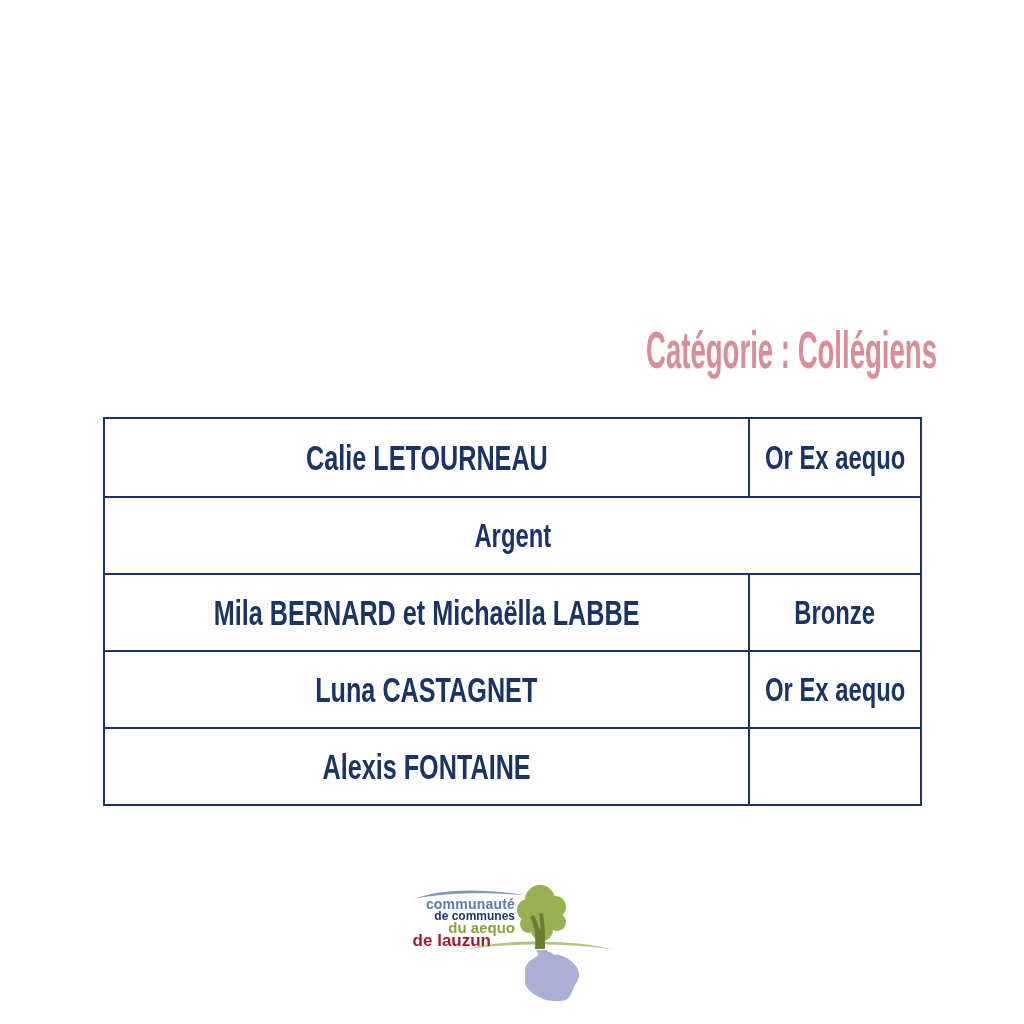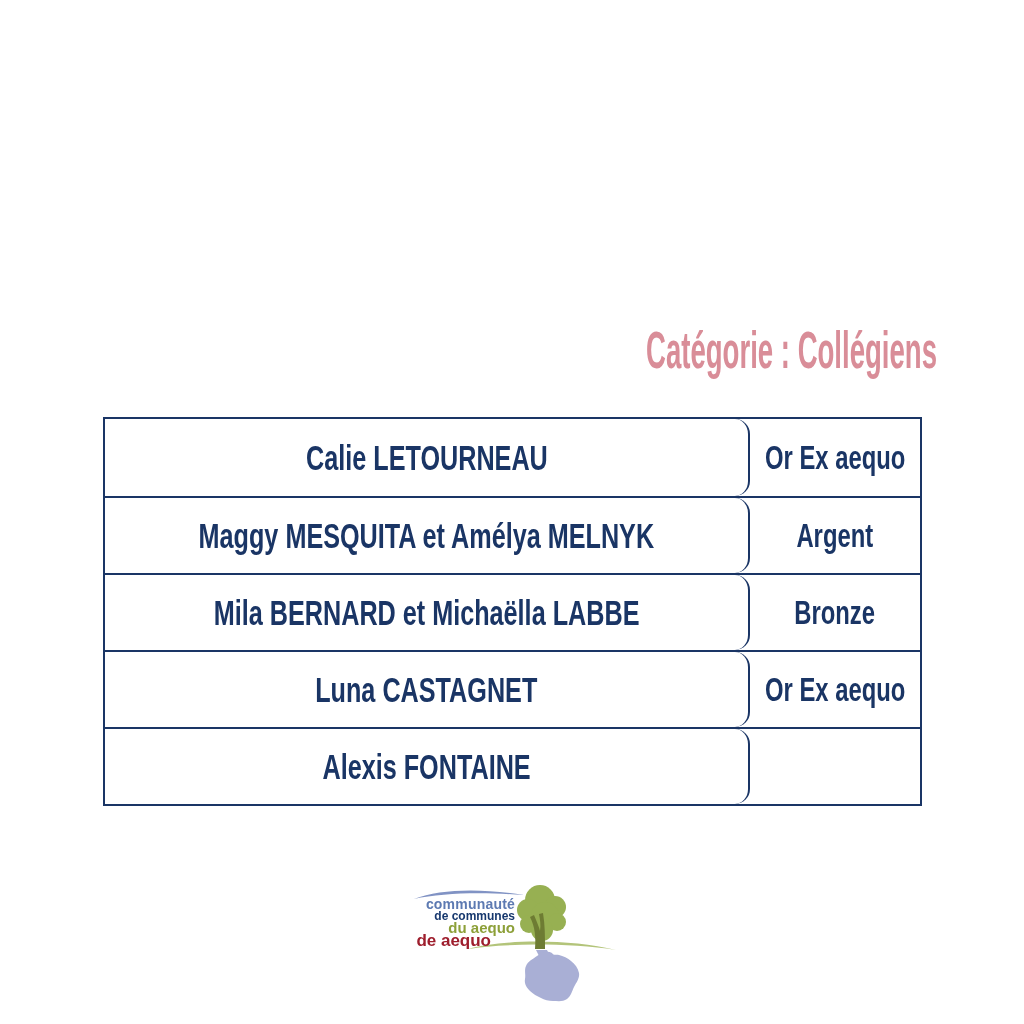--- a/index.html
+++ b/index.html
@@ -49,21 +49,21 @@
     color:var(--pink);font-weight:700;font-size:52px;line-height:52px;
     white-space:nowrap;transform:scaleX(.53);transform-origin:right center;
   }
   
   .rtable{
     position:absolute;left:103px;top:417px;width:819px;
     border:2.5px solid var(--table_navy);background:#ffffff;
   }
   .rrow{display:flex;height:77px;border-top:2.5px solid var(--table_navy);}
   .rrow:first-child{border-top:none;}
-  .cell{display:flex;align-items:center;justify-content:center;overflow:hidden;border-radius:15px;}
+  .cell{display:flex;align-items:center;justify-content:center;overflow:hidden;}
   .cell-name{width:645px;border-right:2.5px solid var(--table_navy);}
   .cell-award{flex:1;}
   .cname{
     display:inline-block;color:var(--table_navy);font-weight:700;font-size:35px;
     white-space:nowrap;transform:scaleX(.72);transform-origin:center center;
   }
   .caward{
     display:inline-block;color:var(--table_navy);font-weight:700;font-size:34px;
     white-space:nowrap;transform:scaleX(.70);transform-origin:center center;
   }
@@ -90,23 +90,20 @@
   <div class="rtable">
     <div class="rrow">
       <div class="cell cell-name">
           <span class="cname">Calie LETOURNEAU</span>
         </div>
       <div class="cell cell-award">
           <span class="caward">Or Ex aequo</span>
         </div>
     </div>
     <div class="rrow">
-      <div class="cell cell-name">
-          <span class="cname">Maggy MESQUITA et Amélya MELNYK</span>
-        </div>
       <div class="cell cell-award">
           <span class="caward">Argent</span>
         </div>
     </div>
     <div class="rrow">
       <div class="cell cell-name">
           <span class="cname">Mila BERNARD et Michaëlla LABBE</span>
         </div>
       <div class="cell cell-award">
           <span class="caward">Bronze</span>
@@ -159,17 +156,17 @@
                c4,-3 5,-8 7,-12
                c2,-4 6,-9 5,-14
                c-1,-5 -4,-9 -8,-12
                c-3,-3 -8,-5 -12,-6
                c-3,-1 -5,1 -7,-2 Z" style="fill:var(--blob_lavender);"></path>
     </svg>
     <div class="logo-text">
       <div class="lt1">communauté</div>
       <div class="lt2">de communes</div>
       <div class="lt3">du aequo</div>
-      <div class="lt4">de aequo</div>
+      <div class="lt4">de lauzun</div>
     </div>
   </div>
 
 </div>
 
 </body></html>

